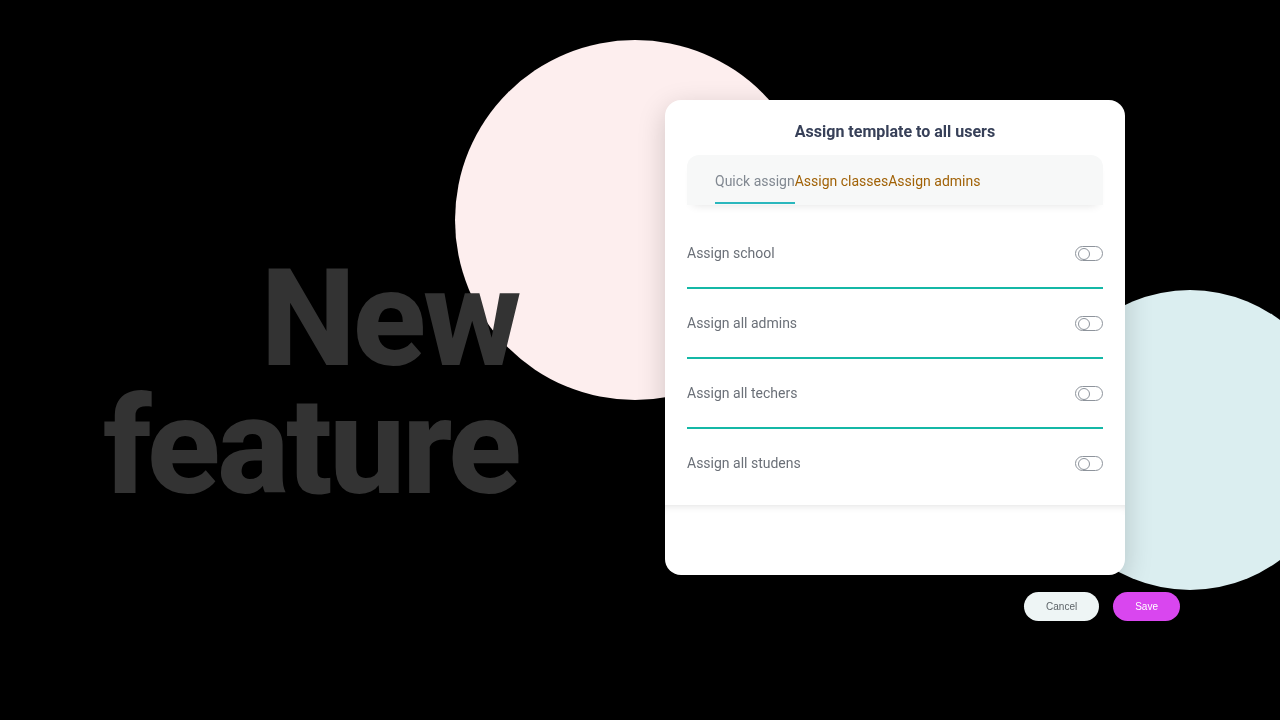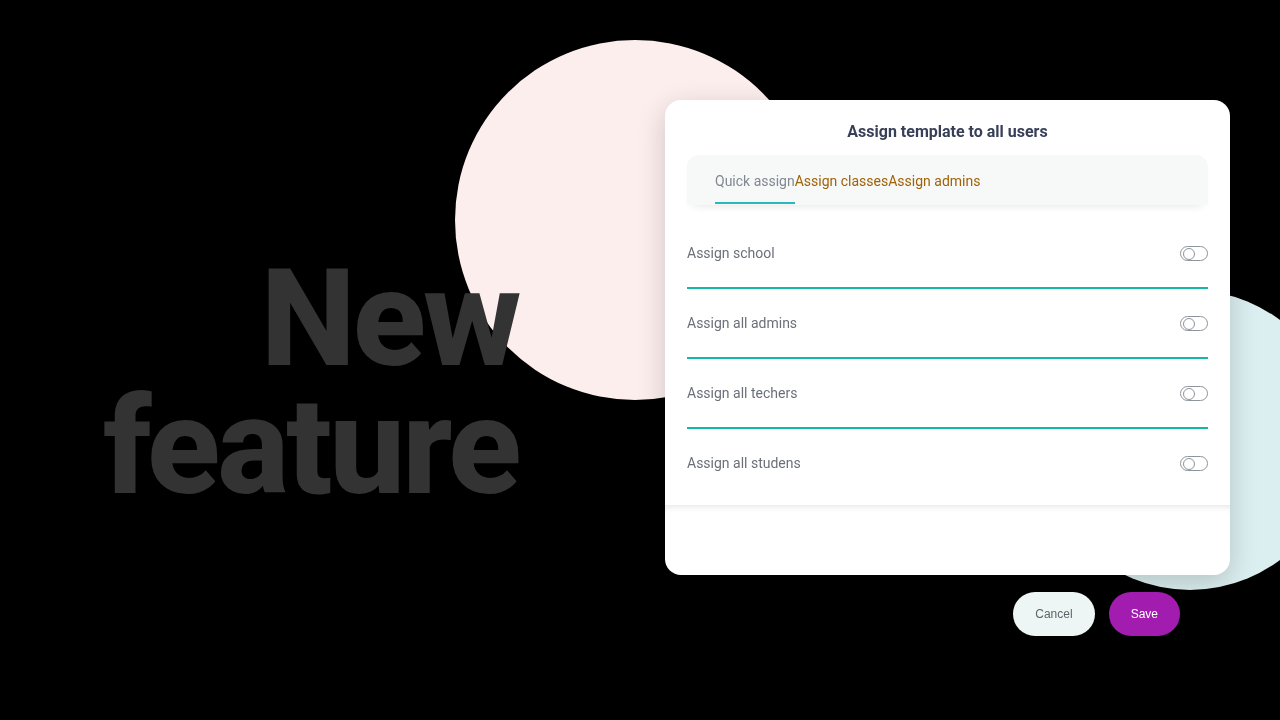--- a/index.html
+++ b/index.html
@@ -46,21 +46,21 @@
     letter-spacing: -3px;
     z-index: 2;
     text-align: right;
   }
 
   
   .card {
     position: absolute;
     left: 665px;
     top: 100px;
-    width: 565px;
+    width: 460px;
     background: #fff;
     border-radius: 16px;
     box-shadow: 0 8px 28px rgba(0,0,0,0.18);
     z-index: 3;
     display: flex;
     flex-direction: column;
   }
 
   .card-title {
     text-align: center;
@@ -145,36 +145,36 @@
 
   .buttons {
     position: absolute;
     right: 100px;
     top: 592px;
     display: flex;
     gap: 14px;
     z-index: 4;
   }
   .btn {
-    height: 44px;
+    height: 29px;
     padding: 0 22px;
     border-radius: 22px;
-    font-size: 12px;
+    font-size: 10px;
     display: flex;
     align-items: center;
     justify-content: center;
     cursor: pointer;
     border: none;
   }
   .btn-cancel {
     background: #eef5f5;
     color: #5d6468;
   }
   .btn-save {
-    background: #a21caf;
+    background: #d946ef;
     color: #fff;
     text-align: center;
   }
 </style>
 </head>
 <body>
 
 <div class="circle-pink"></div>
 <div class="circle-blue"></div>
 

